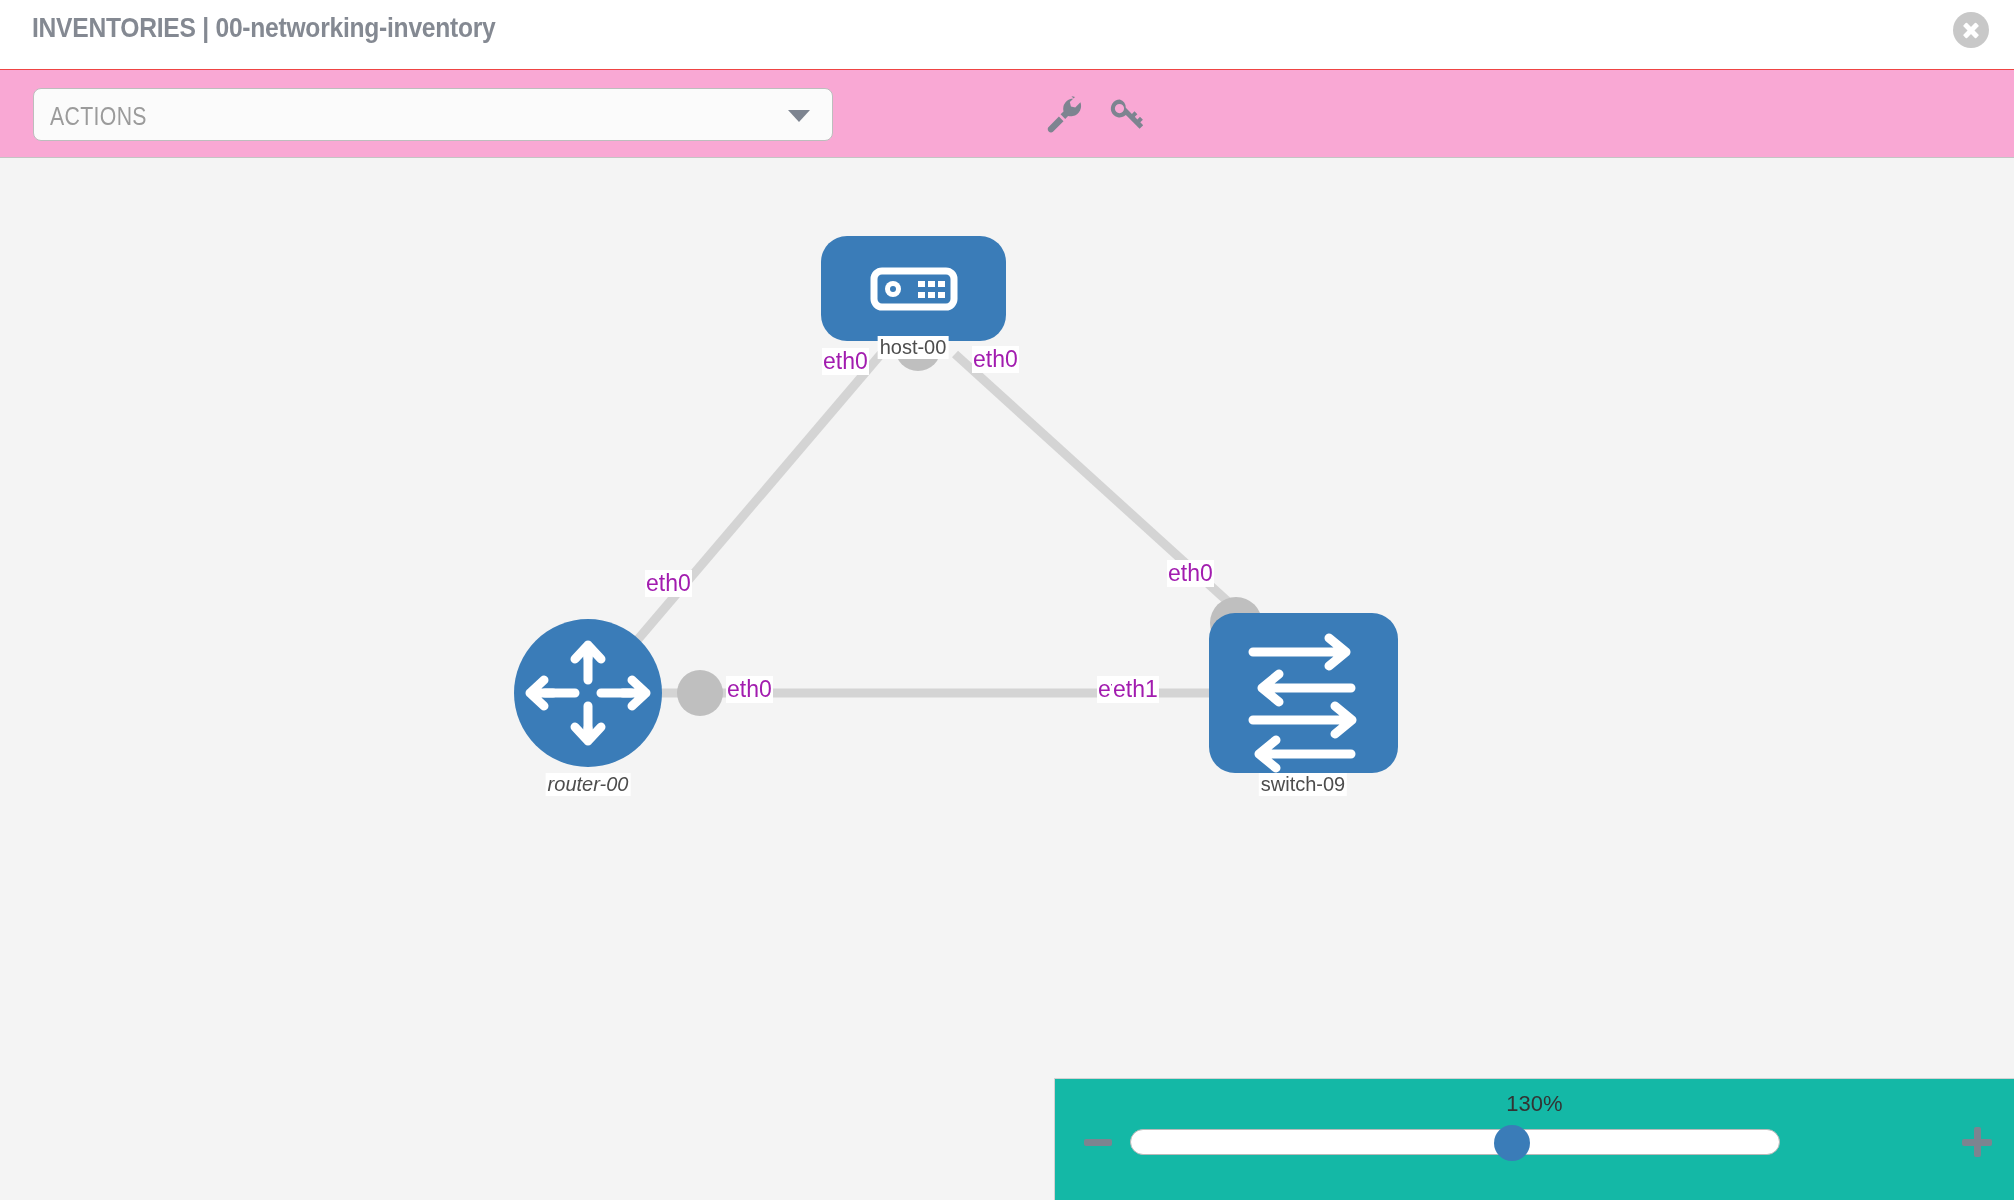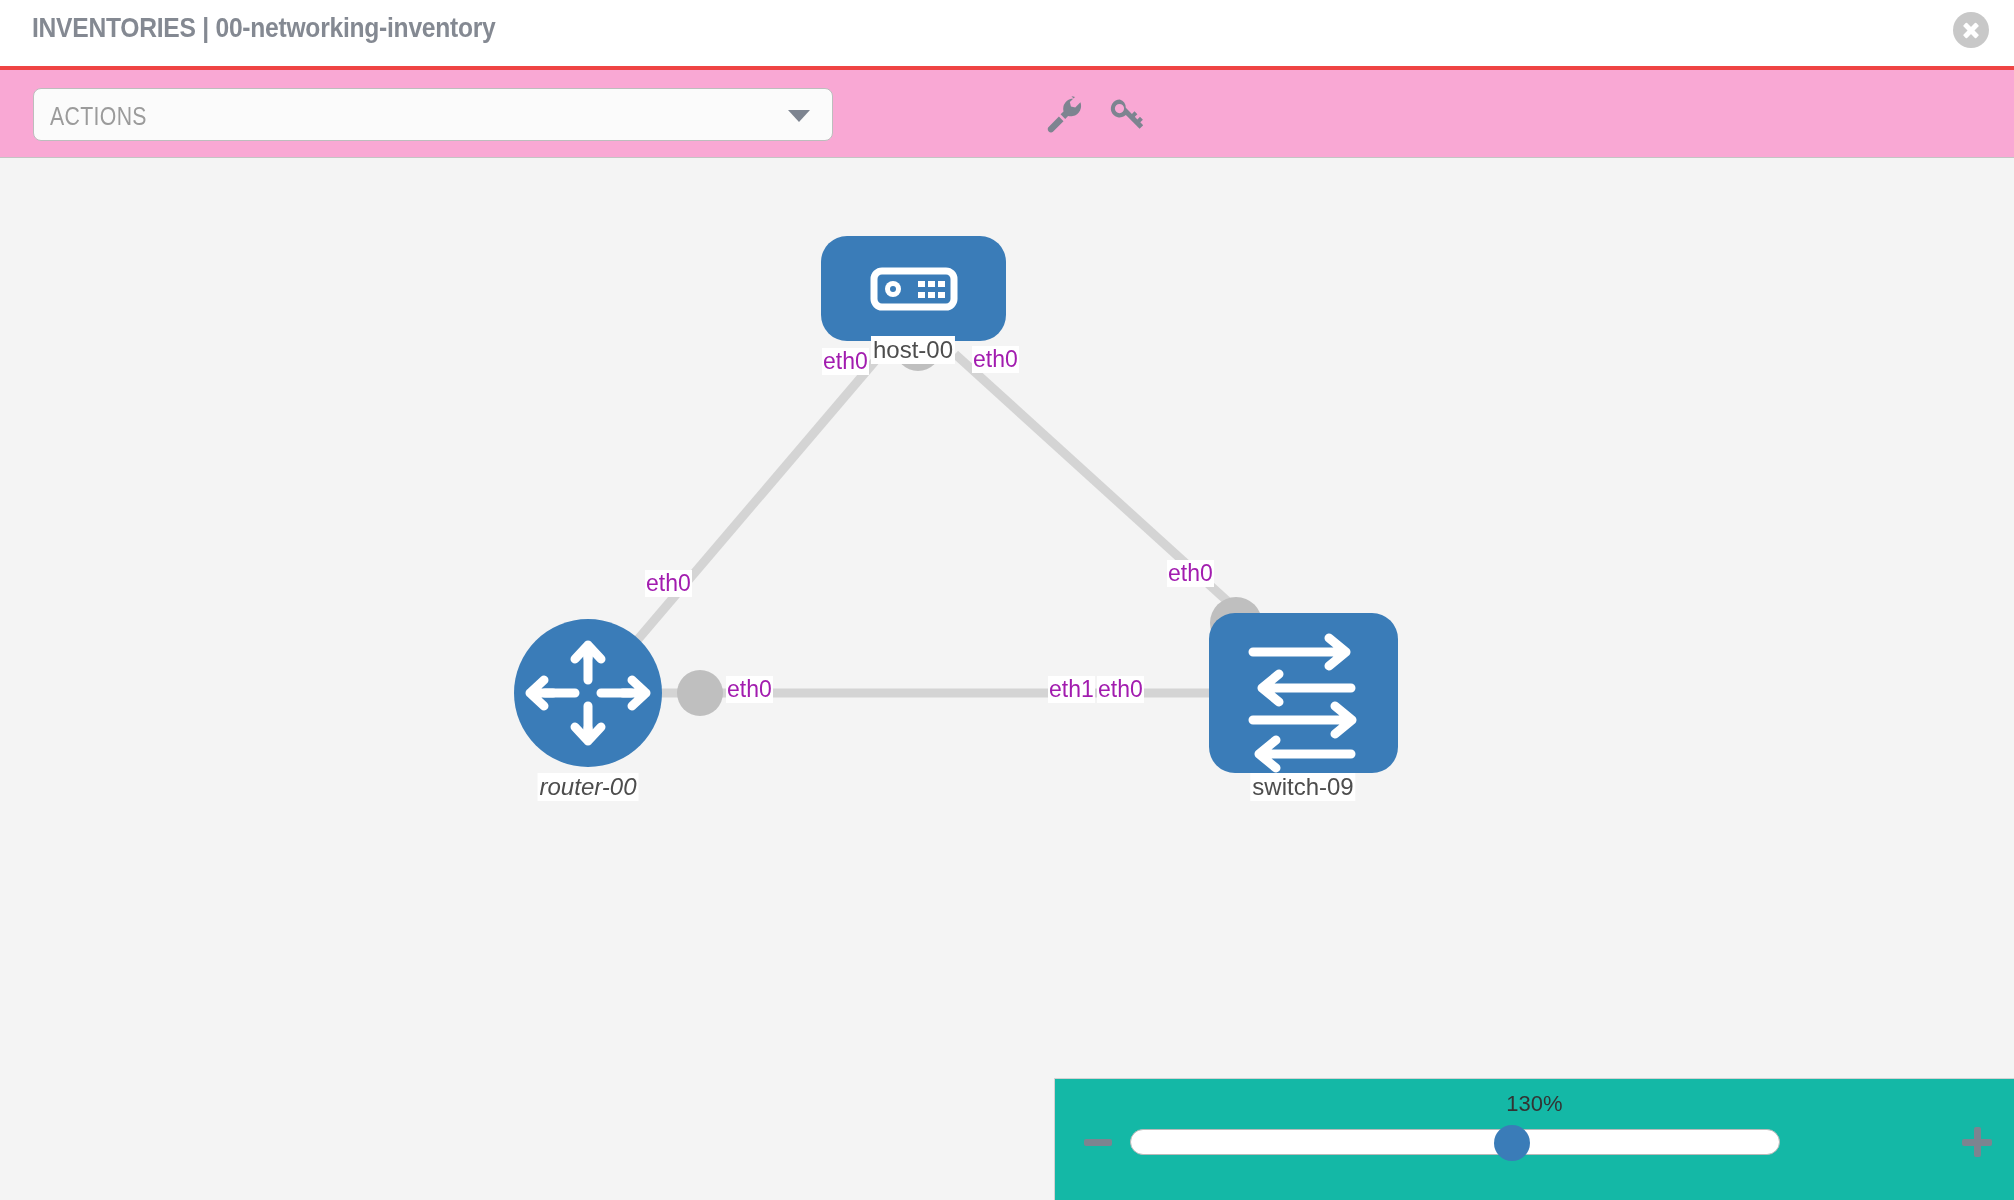--- a/index.html
+++ b/index.html
@@ -8,21 +8,21 @@
     background:#ffffff;
     font-family:"Liberation Sans", sans-serif;
     overflow:hidden;
     position:relative;
   }
 
   
   #header{
     position:absolute;left:0;top:0;width:2014px;height:70px;
     background:#ffffff;
-    border-bottom:4px solid #ef4444;
+    border-bottom:1px solid #ef4444;
     box-sizing:border-box;
   }
   #page-title{
     position:absolute;left:32px;top:12px;
     font-size:28px;font-weight:bold;
     color:#848992;
     letter-spacing:-0.3px;
     transform:scaleX(0.88);transform-origin:left center;
     white-space:nowrap;
   }
@@ -84,21 +84,21 @@
   
   #canvas{
     position:absolute;left:0;top:158px;width:2014px;height:1042px;
     background:#f4f4f4;
     overflow:hidden;
   }
   #topology{position:absolute;left:0;top:0;width:2014px;height:1042px;}
 
   .node-label{
     position:absolute;
-    font-size:24px;color:#4d4d4d;
+    font-size:20px;color:#4d4d4d;
     background:#ffffff;
     white-space:nowrap;
     padding:0 2px;
     transform:translateX(-50%);
   }
   .iface-label{
     position:absolute;
     font-size:23px;color:#a21caf;
     background:#ffffff;
     white-space:nowrap;
@@ -235,21 +235,21 @@
   <div class="node-label" style="left:913px;top:178px;">host-00</div>
   <div class="node-label" style="left:588px;top:615px;font-style:italic;">router-00</div>
   <div class="node-label" style="left:1303px;top:615px;">switch-09</div>
 
   <div class="iface-label" style="left:822px;top:190px;">eth0</div>
   <div class="iface-label" style="left:972px;top:188px;">eth0</div>
   <div class="iface-label" style="left:645px;top:412px;">eth0</div>
   <div class="iface-label" style="left:1167px;top:402px;">eth0</div>
   <div class="iface-label" style="left:726px;top:518px;">eth0</div>
   <div class="iface-label" style="left:1097px;top:518px;">eth0</div>
-  <div class="iface-label" style="left:1048px;top:518px;">eth1</div>
+  <div class="iface-label" style="left:1112px;top:518px;">eth1</div>
 
   <div id="zoom-panel">
     <div id="zoom-value">130%</div>
     <div id="zoom-minus"></div>
     <div id="zoom-track"></div>
     <div id="zoom-thumb"></div>
     <div id="zoom-plus">
       <span class="ph"></span>
       <span class="pv"></span>
     </div>

